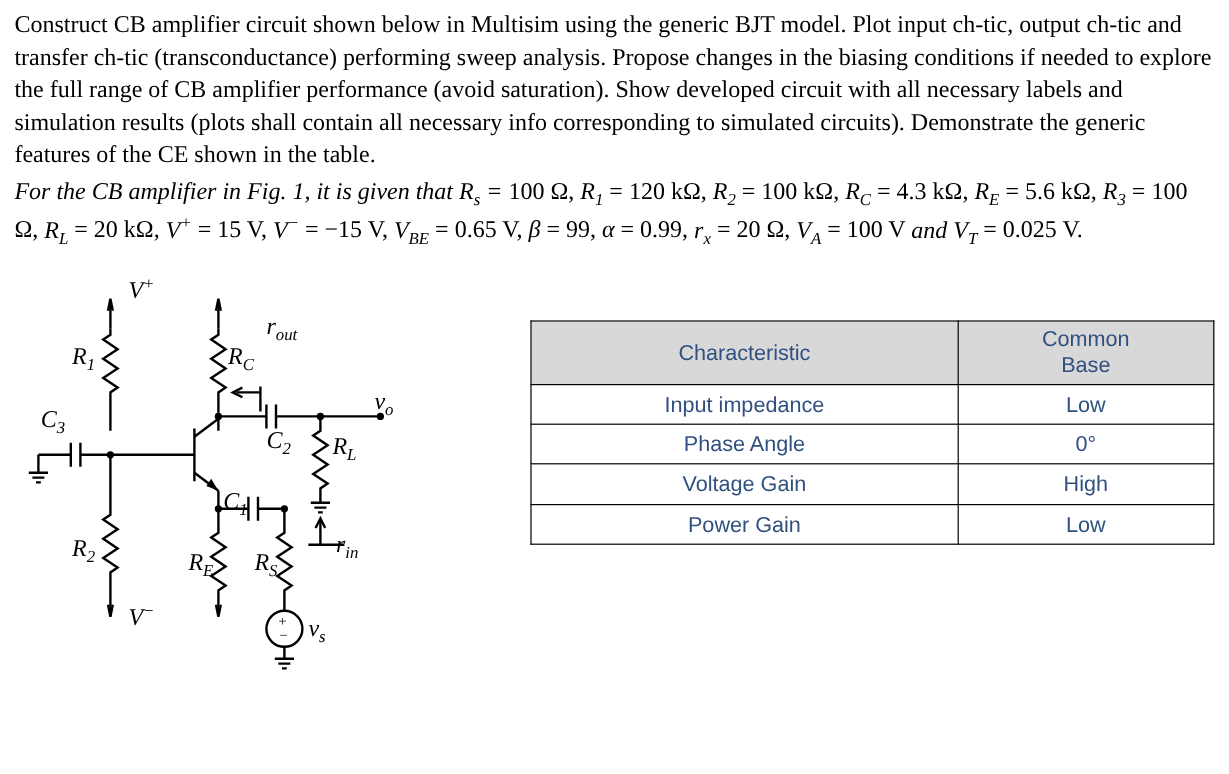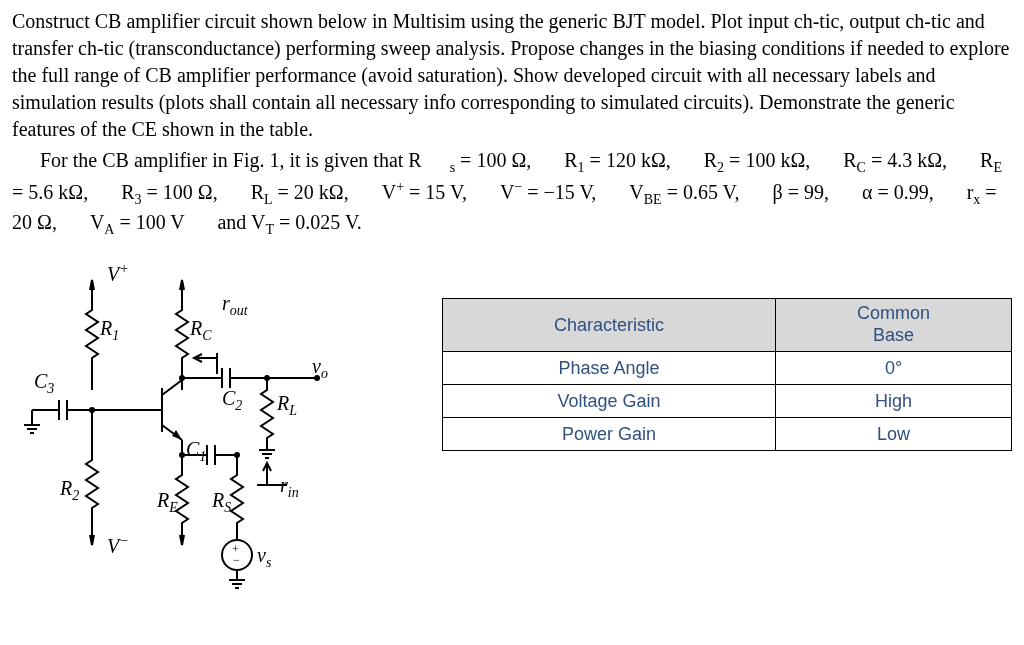--- a/index.html
+++ b/index.html
@@ -9,21 +9,21 @@
     margin: 0;
     padding: 8px 12px;
     width: 1024px;
     box-sizing: border-box;
     line-height: 1.35;
   }
   .paragraph {
     margin-bottom: 4px;
   }
   .italic {
-    margin-left: 28px;
+    font-style: italic;
   }
   .content-row {
     display: flex;
     align-items: flex-start;
     margin-top: 10px;
   }
   .circuit {
     width: 330px;
     height: 350px;
     position: relative;
@@ -161,21 +161,21 @@
       <text x="220" y="303" font-size="12">+</text>
       <text x="221" y="314" font-size="12">−</text>
 
       <circle class="node" cx="170" cy="128" r="3"></circle>
       <circle class="node" cx="255" cy="128" r="3"></circle>
       <circle class="node" cx="225" cy="205" r="3"></circle>
     </svg>
 
     
     <span class="lbl" style="left:95px; top:10px;"><span>V</span><span class="sup">+</span></span>
-    <span class="lbl" style="left:48px; top:65px;margin-left:40px;"><span>R</span><span class="sub">1</span></span>
+    <span class="lbl" style="left:48px; top:65px;"><span>R</span><span class="sub">1</span></span>
     <span class="lbl" style="left:178px; top:65px;"><span>R</span><span class="sub">C</span></span>
     <span class="lbl" style="left:210px; top:40px;text-align:right;"><span>r</span><span class="sub">out</span></span>
     <span class="lbl" style="left:210px; top:135px;"><span>C</span><span class="sub">2</span></span>
     <span class="lbl" style="left:265px; top:140px;"><span>R</span><span class="sub">L</span></span>
     <span class="lbl" style="left:300px; top:103px;"><span>v</span><span class="sub">o</span></span>
     <span class="lbl" style="left:22px; top:118px;"><span>C</span><span class="sub">3</span></span>
     <span class="lbl" style="left:48px; top:225px;"><span>R</span><span class="sub">2</span></span>
     <span class="lbl" style="left:174px; top:186px;"><span>C</span><span class="sub">1</span></span>
     <span class="lbl" style="left:145px; top:237px;"><span>R</span><span class="sub">E</span></span>
     <span class="lbl" style="left:200px; top:237px;"><span>R</span><span class="sub">S</span></span>
@@ -189,20 +189,24 @@
       <thead>
         <tr>
           <th>Characteristic</th>
           <th>
             <div style="line-height:1.2">Common<br>Base</div>
           </th>
         </tr>
       </thead>
       <tbody>
         <tr>
+            <td>Input impedance</td>
+            <td>Low</td>
+          </tr>
+        <tr>
             <td>Phase Angle</td>
             <td>0°</td>
           </tr>
         <tr>
             <td>Voltage Gain</td>
             <td>High</td>
           </tr>
         <tr>
             <td>Power Gain</td>
             <td>Low</td>

